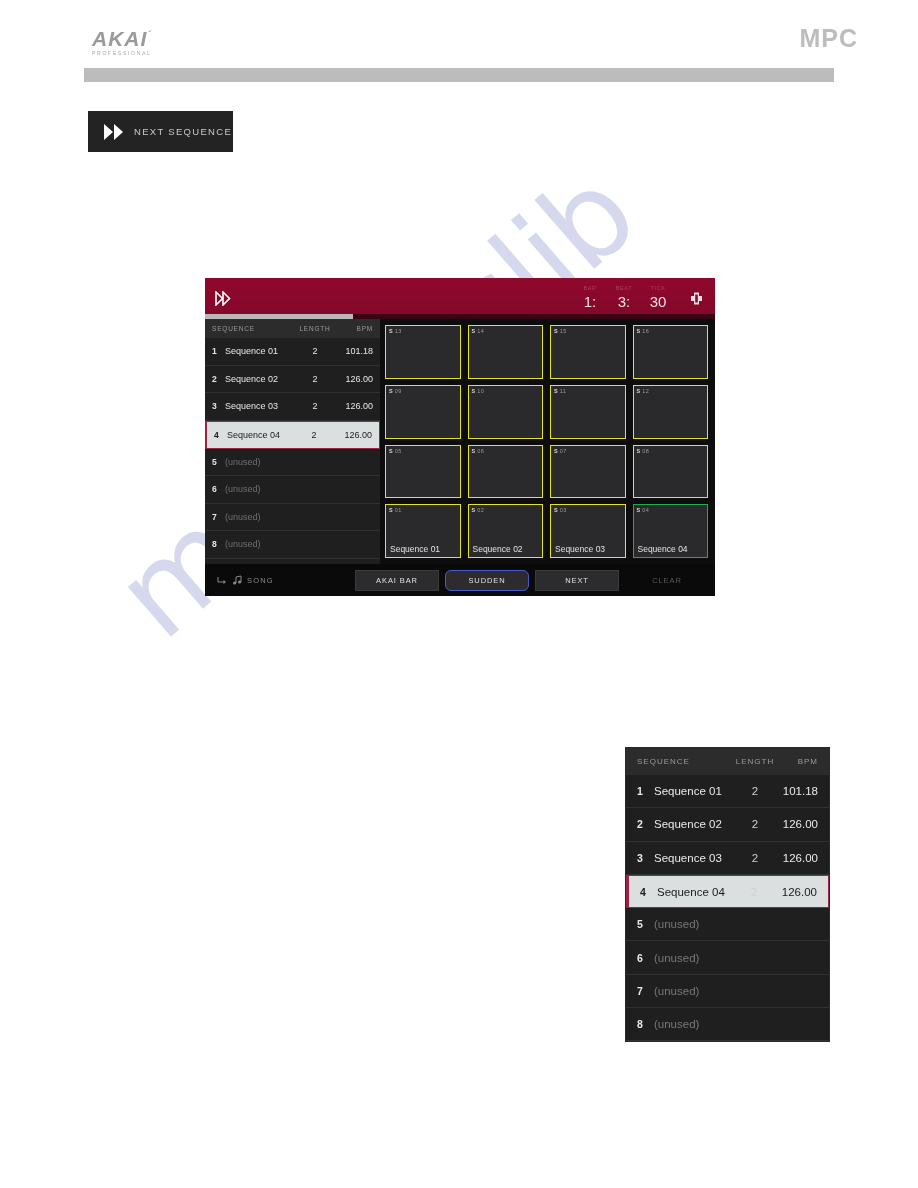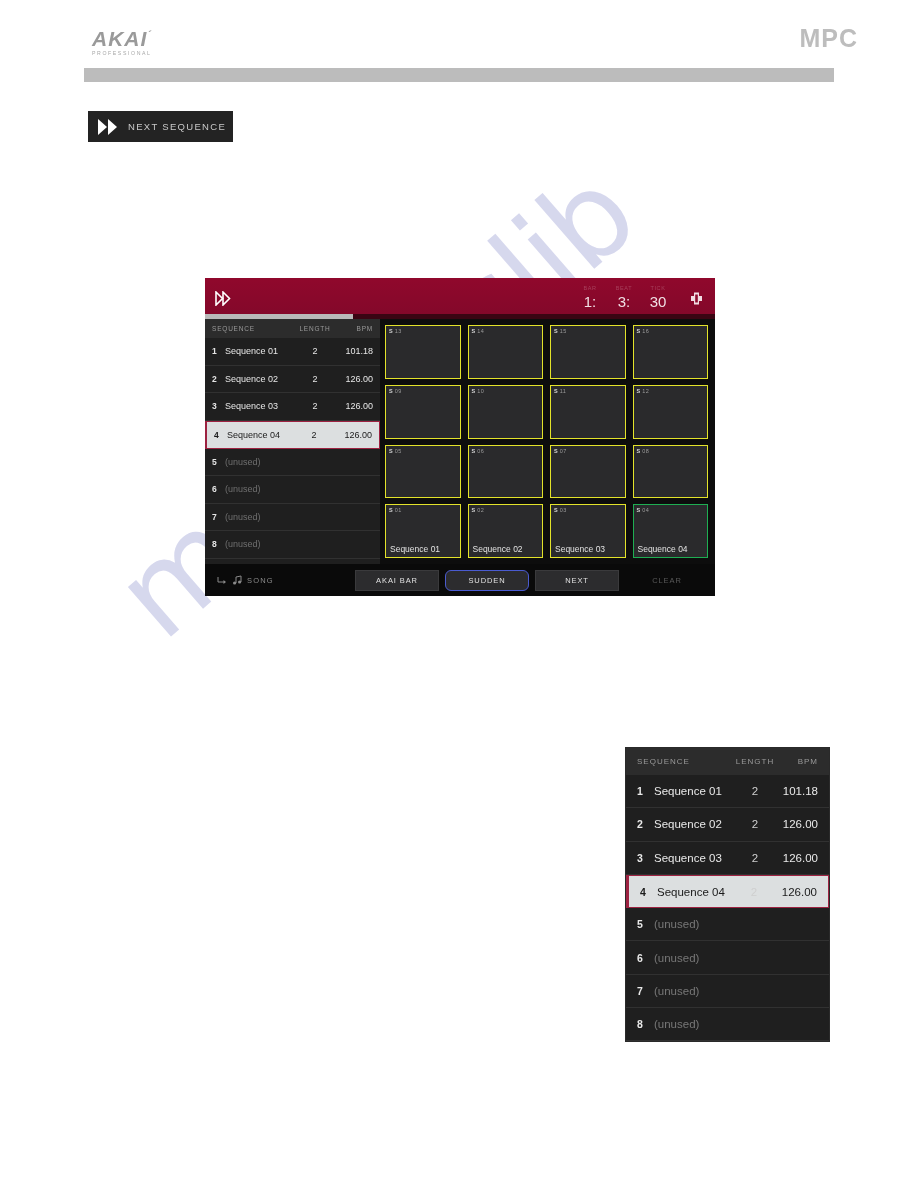--- a/index.html
+++ b/index.html
@@ -77,25 +77,26 @@
     left: 84px; top: 68px;
     width: 750px; height: 14px;
     background: #bcbcbc;
     z-index: 3;
   }
 
   
   .next-seq-btn {
     position: absolute;
     left: 88px; top: 111px;
-    width: 145px; height: 31px;
+    width: 145px; height: 41px;
     background: #232323;
     display: flex;
     align-items: center;
     z-index: 3;
+    padding-left: 6px;
   }
   .next-seq-icon {
     width: 40px;
     display: flex;
     justify-content: center;
     align-items: center;
   }
   .next-seq-label {
     font-size: 9.5px;
     letter-spacing: 1.3px;

